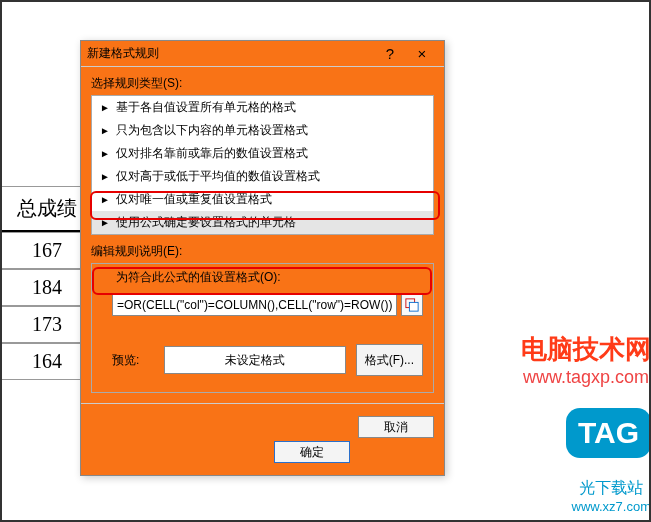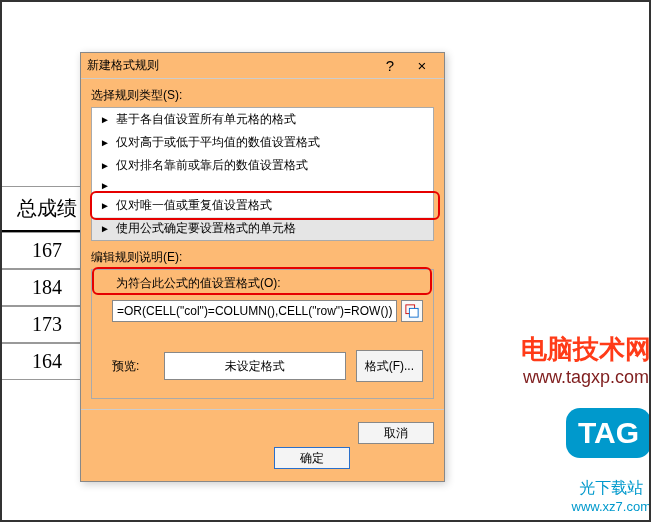--- a/index.html
+++ b/index.html
@@ -34,23 +34,23 @@
       padding: 6px 4px;
       font-size: 20px;
       text-align: center;
       font-family: Liberation Serif, serif;
     }
     
     
     .dialog {
       position: absolute;
       left: 80px;
-      top: 52px;
+      top: 40px;
       width: 365px;
-      background: #fdba74;
+      background: #f97316;
       border: 1px solid #888;
       box-shadow: 2px 2px 8px rgba(0,0,0,0.2);
     }
     .titlebar {
       display: flex;
       align-items: center;
       padding: 4px 6px;
       border-bottom: 1px solid #ccc;
     }
     .titlebar-title { flex: 1; font-size: 12px; }
@@ -198,21 +198,21 @@
       flex-direction: column;
     }
     .wm-left { text-align: center; }
     .wm-left-title {
       font-size: 26px;
       font-weight: bold;
       color: #ff3b18;
     }
     .wm-left-url {
       font-size: 18px;
-      color: #7f1d1d;
+      color: #ef4444;
       font-family: Arial;
     }
     .wm-tag {
       background: #0099cc;
       color: #fff;
       font-size: 30px;
       font-weight: bold;
       padding: 8px 12px;
       border-radius: 14px;
       font-family: Arial;
@@ -258,28 +258,29 @@
     <span>选择规则类型(S):</span>
   </div>
 
   <div class="rule-list">
     <div class="rule-item">
       <span class="arrow">►</span>
       <span>基于各自值设置所有单元格的格式</span>
     </div>
     <div class="rule-item">
       <span class="arrow">►</span>
+      <span>只为包含以下内容的单元格设置格式</span>
+    </div>
+    <div class="rule-item">
+      <span class="arrow">►</span>
+      <span>仅对排名靠前或靠后的数值设置格式</span>
+    </div>
+    <div class="rule-item">
+      <span class="arrow">►</span>
       <span>仅对高于或低于平均值的数值设置格式</span>
-    </div>
-    <div class="rule-item">
-      <span class="arrow">►</span>
-      <span>仅对排名靠前或靠后的数值设置格式</span>
-    </div>
-    <div class="rule-item">
-      <span class="arrow">►</span>
     </div>
     <div class="rule-item">
       <span class="arrow">►</span>
       <span>仅对唯一值或重复值设置格式</span>
     </div>
     <div class="rule-item selected">
       <span class="arrow">►</span>
       <span>使用公式确定要设置格式的单元格</span>
     </div>
   </div>

